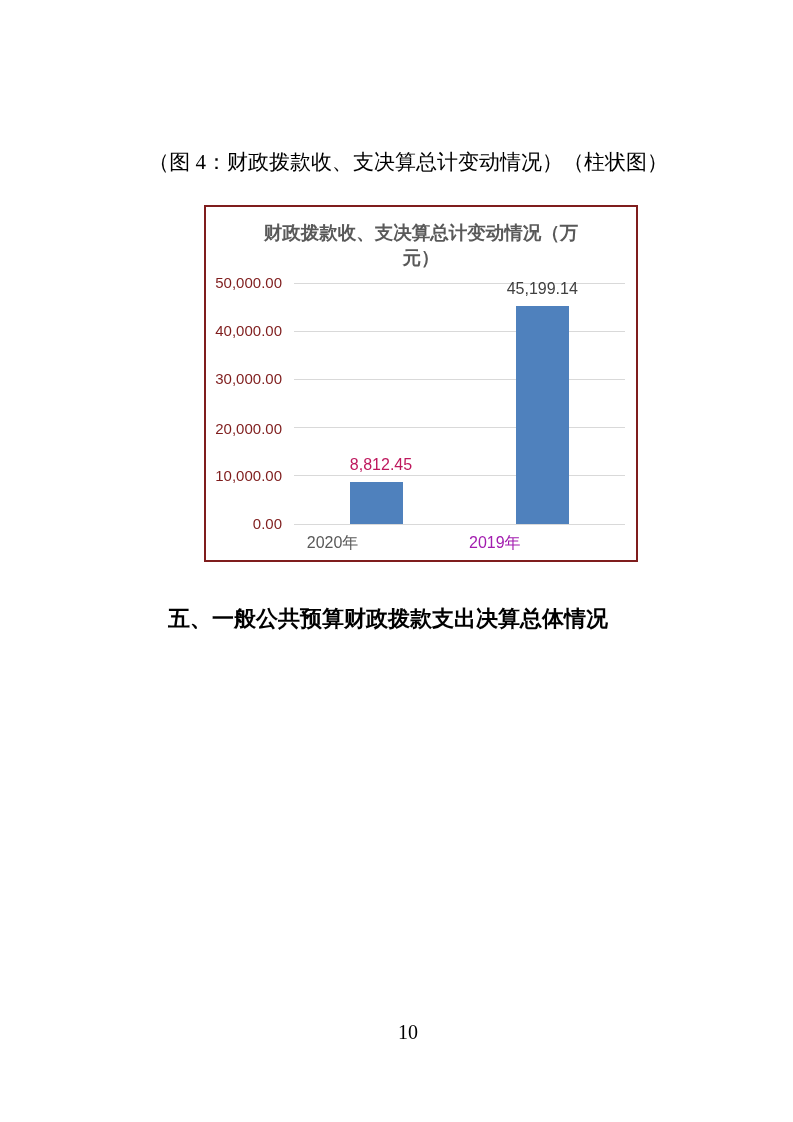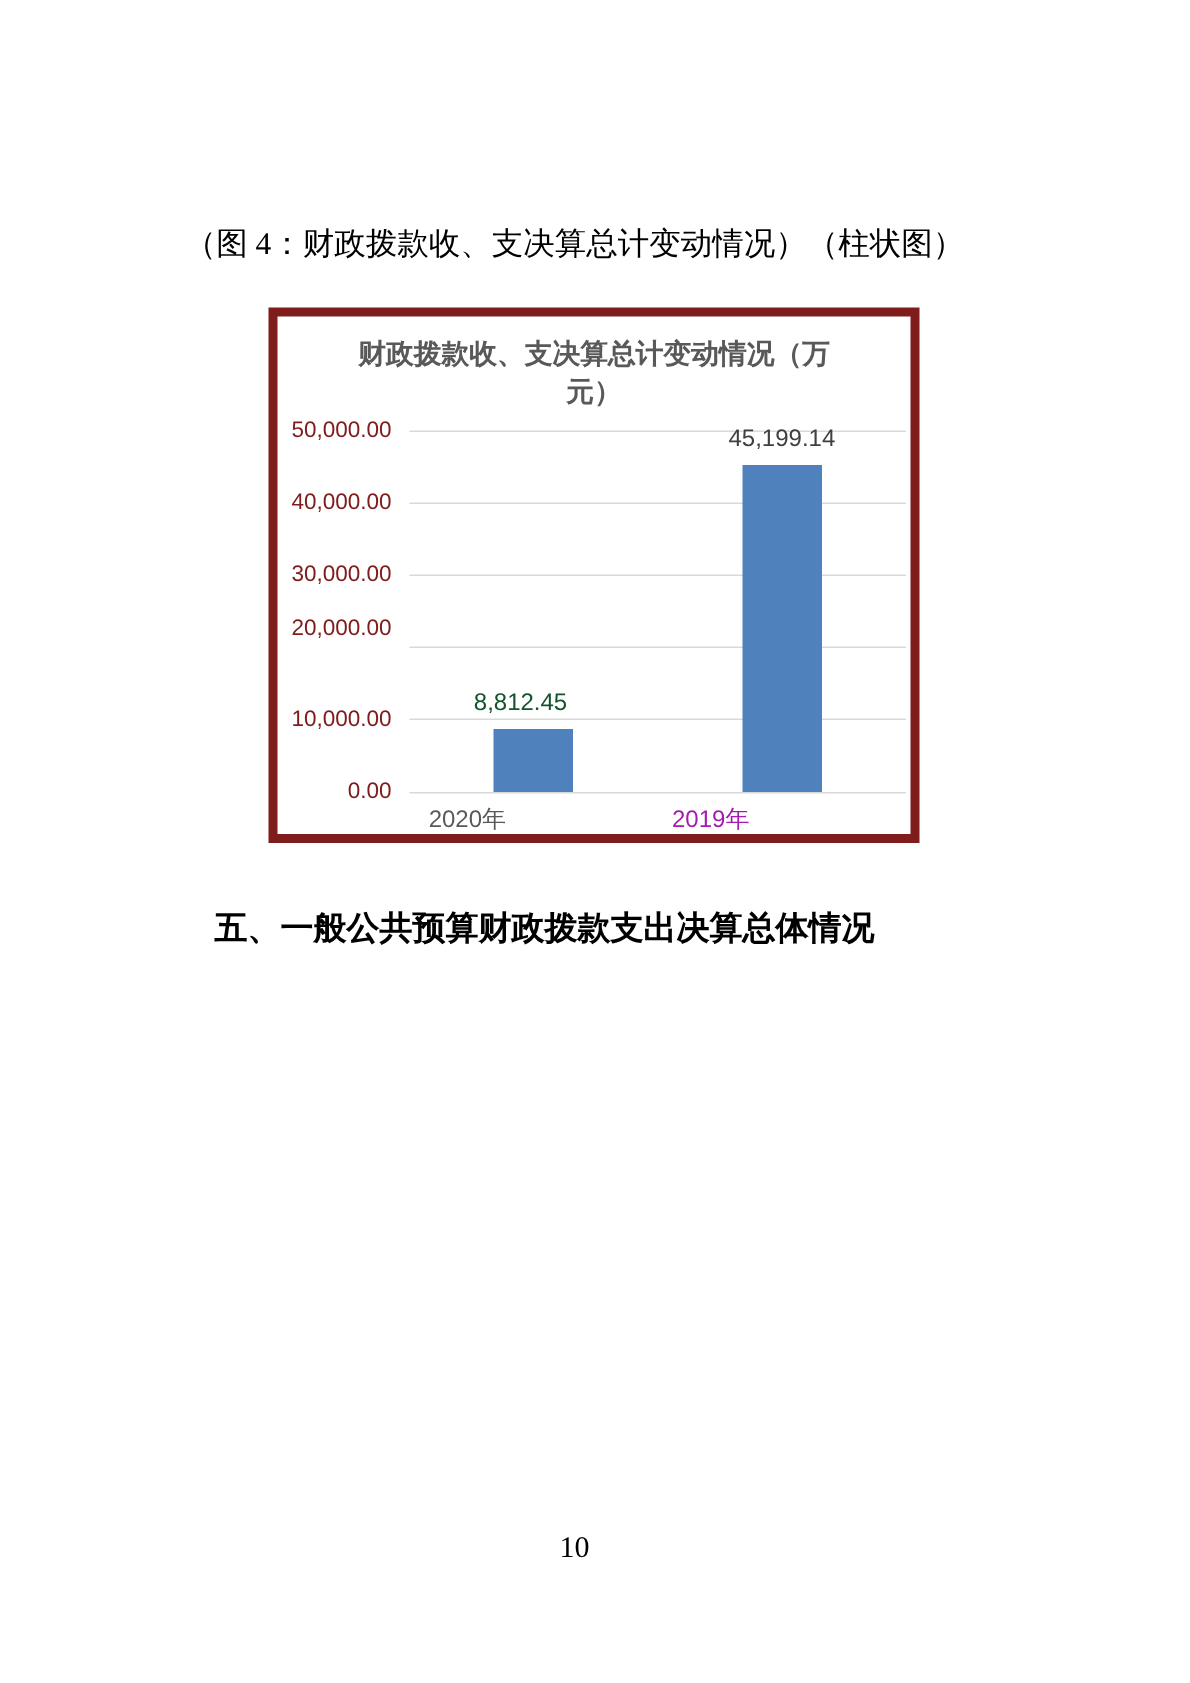--- a/index.html
+++ b/index.html
@@ -5,41 +5,42 @@
   * { margin: 0; padding: 0; box-sizing: border-box; }
   html, body { background: #ffffff; }
   .page {
     position: relative;
     width: 766px;
     height: 1122px;
     background: #ffffff;
     overflow: hidden;
     font-family: "Liberation Serif", "DejaVu Serif", serif;
     color: #000000;
+    margin-left: 25px;
   }
 
   
   .caption {
     position: absolute;
     top: 148px;
     left: 0;
     width: 100%;
     text-align: center;
     font-size: 21px;
     color: #000000;
   }
 
   
   .chart {
     position: absolute;
     left: 179px;
     top: 205px;
     width: 434px;
     height: 357px;
-    border: 6px solid #7f1d1d;
+    border: 2px solid #7f1d1d;
     background: #ffffff;
   }
   .chart-title {
     margin: 14px auto 0 auto;
     width: 322px;
     text-align: center;
     font-size: 18.5px;
     line-height: 1.35;
     font-weight: 700;
     color: #595959;
@@ -152,34 +153,34 @@
 
 <div class="page">
 
   <div class="caption">（图 4：财政拨款收、支决算总计变动情况）（柱状图）</div>
 
   <div class="chart">
     <div class="chart-title">财政拨款收、支决算总计变动情况（万元）</div>
     <div class="y-gutter">
         <div class="y-tick-label" style="top: 232px;">0.00</div>
         <div class="y-tick-label" style="top: 183.8px;">10,000.00</div>
-        <div class="y-tick-label" style="top: 123px;">20,000.00</div>
+        <div class="y-tick-label" style="top: 137px;">20,000.00</div>
         <div class="y-tick-label" style="top: 87.4px;">30,000.00</div>
         <div class="y-tick-label" style="top: 39.2px;">40,000.00</div>
         <div class="y-tick-label" style="top: -9px;">50,000.00</div>
       </div>
     <div class="plot-area">
         <div class="gridline" style="top: 240.5px; background: rgb(217, 217, 217);"></div>
         <div class="gridline" style="top: 192.3px; background: rgb(217, 217, 217);"></div>
         <div class="gridline" style="top: 144.1px; background: rgb(217, 217, 217);"></div>
         <div class="gridline" style="top: 95.9px; background: rgb(217, 217, 217);"></div>
         <div class="gridline" style="top: 47.7px; background: rgb(217, 217, 217);"></div>
         <div class="gridline" style="top: -0.5px; background: rgb(217, 217, 217);"></div>
         <div class="bar" style="left: 56.25px; height: 42.476px; background: rgb(79, 129, 189);"></div>
-        <div class="bar-value-label" style="left: 4px; top: 171.524px; color: #14532d;">8,812.45</div>
+        <div class="bar-value-label" style="left: 17px; top: 171.524px; color: #be185d;">8,812.45</div>
         <div class="x-category-label" style="left: 12.75px; color: rgb(89, 89, 89);">2020年</div>
         <div class="bar" style="left: 221.75px; height: 217.86px; background: rgb(79, 129, 189);"></div>
         <div class="bar-value-label" style="left: 178.25px; top: -3.85985px; color: rgb(64, 64, 64);">45,199.14</div>
         <div class="x-category-label" style="left: 175px; color: #a21caf;">2019年</div>
       </div>
   </div>
 
   <div class="heading1">五、一般公共预算财政拨款支出决算总体情况</div>
 
 

